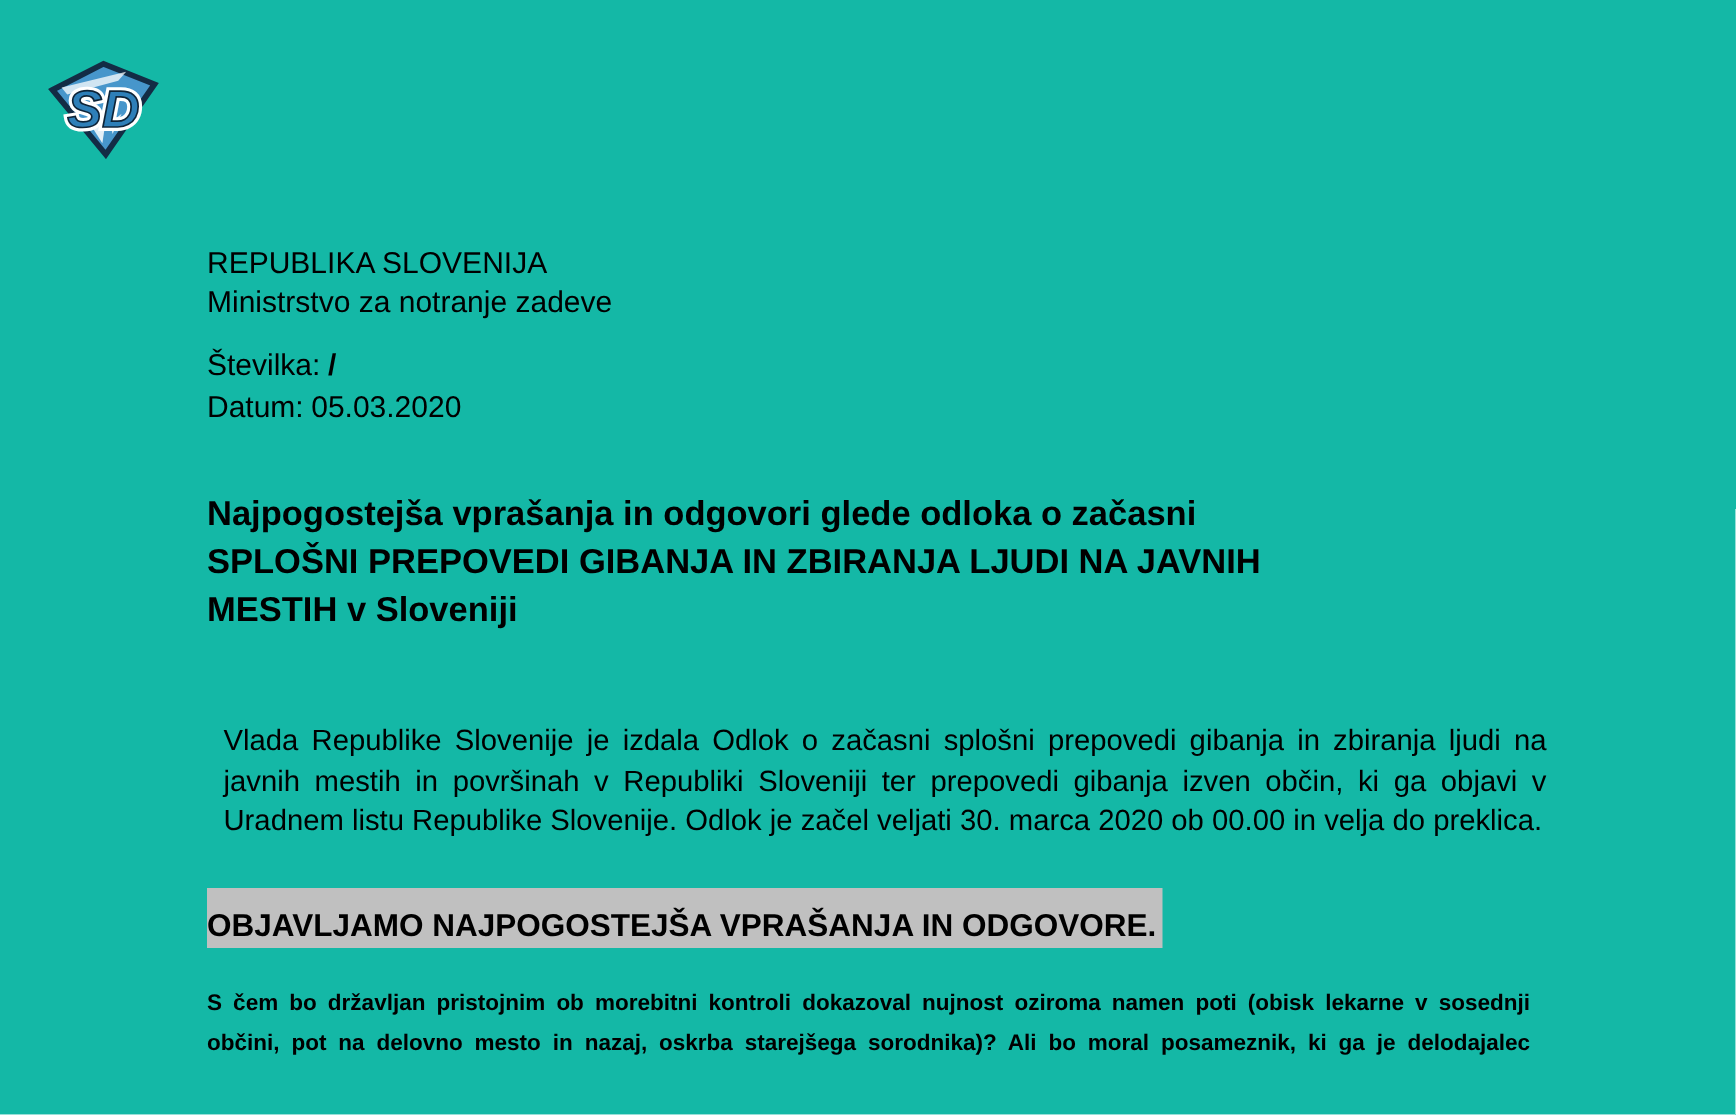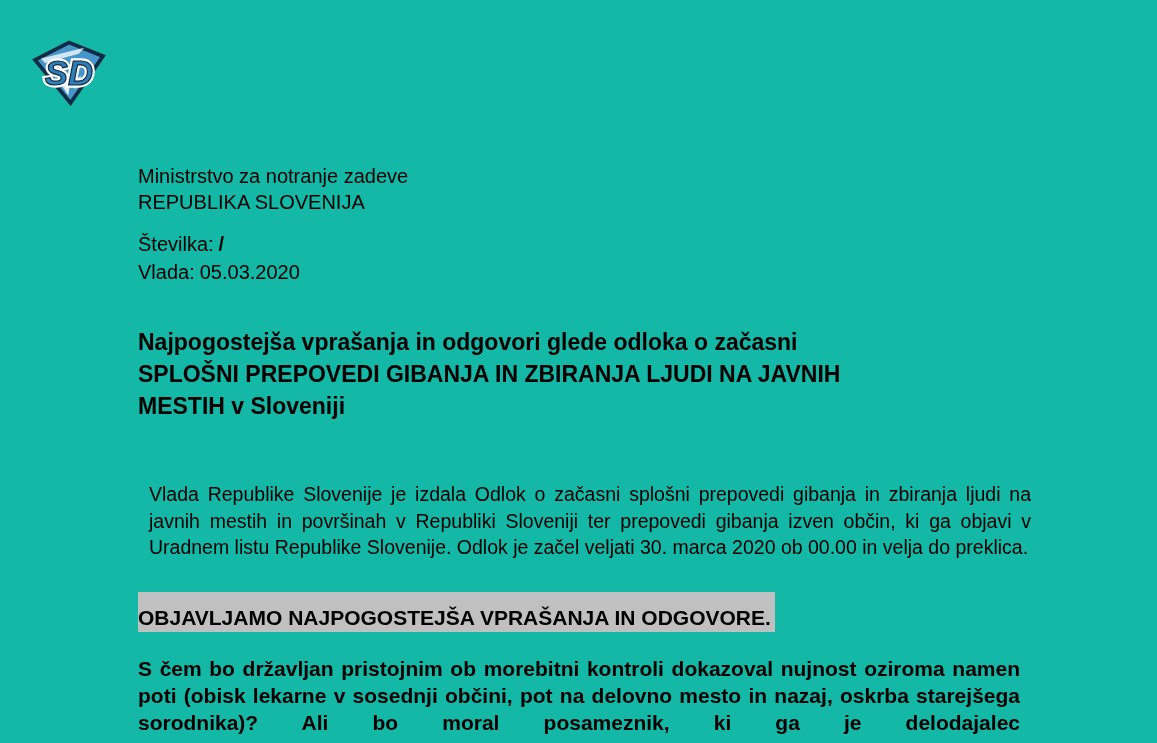--- a/index.html
+++ b/index.html
@@ -81,21 +81,21 @@
     color: #000000;
     padding: 14px 4px 3px 0;
   }
 
   .question {
     position: absolute;
     left: 138px;
     top: 655px;
     width: 882px;
     margin: 0;
-    font-size: 21px;
+    font-size: 15px;
     font-weight: bold;
     line-height: 27px;
     text-align: justify;
     text-align-last: justify;
   }
 </style>
 </head>
 <body>
 
 <div class="page">
@@ -105,27 +105,27 @@
       <polygon points="5,29 50,6 95,24 52,86" fill="#4796cb" stroke="#132c45" stroke-width="5" stroke-linejoin="miter"></polygon>
       <path d="M13 27 L70 13 L63 21 L18 33 Z" fill="#ffffff" opacity="0.75"></path>
       <polygon points="40,62 52,56 49,76" fill="#ffffff" opacity="0.85"></polygon>
       <polygon points="56,58 66,50 58,68" fill="#ffffff" opacity="0.85"></polygon>
       <text x="50" y="62" text-anchor="middle" font-size="46" font-weight="bold" font-style="italic" font-family="Liberation Sans, sans-serif" fill="#ffffff" stroke="#ffffff" stroke-width="7">SD</text>
       <text x="50" y="62" text-anchor="middle" font-size="46" font-weight="bold" font-style="italic" font-family="Liberation Sans, sans-serif" fill="#2e7fb8" stroke="#0e2438" stroke-width="1.5">SD</text>
     </svg>
   </div>
 
   <div class="letterhead">
+    <div>REPUBLIKA SLOVENIJA</div>
     <div>Ministrstvo za notranje zadeve</div>
-    <div>REPUBLIKA SLOVENIJA</div>
   </div>
 
   <div class="reference">
     <div><span>Številka:</span><span class="ref-val bold">/</span></div>
-    <div><span>Vlada:</span><span class="ref-val">05.03.2020</span></div>
+    <div><span>Datum:</span><span class="ref-val">05.03.2020</span></div>
   </div>
 
   <h1 class="doc-title"><span>Najpogostejša vprašanja in odgovori glede odloka o začasni</span><br><span>SPLOŠNI PREPOVEDI GIBANJA IN ZBIRANJA LJUDI NA JAVNIH</span><br><span>MESTIH v Sloveniji</span></h1>
 
   <p class="intro">Vlada Republike Slovenije je izdala Odlok o začasni splošni prepovedi gibanja in zbiranja ljudi na javnih mestih in površinah v Republiki Sloveniji ter prepovedi gibanja izven občin, ki ga objavi v Uradnem listu Republike Slovenije. Odlok je začel veljati 30. marca 2020 ob 00.00 in velja do preklica.</p>
 
   <div class="highlight-line">
     <mark>OBJAVLJAMO NAJPOGOSTEJŠA VPRAŠANJA IN ODGOVORE.</mark>
   </div>
 

